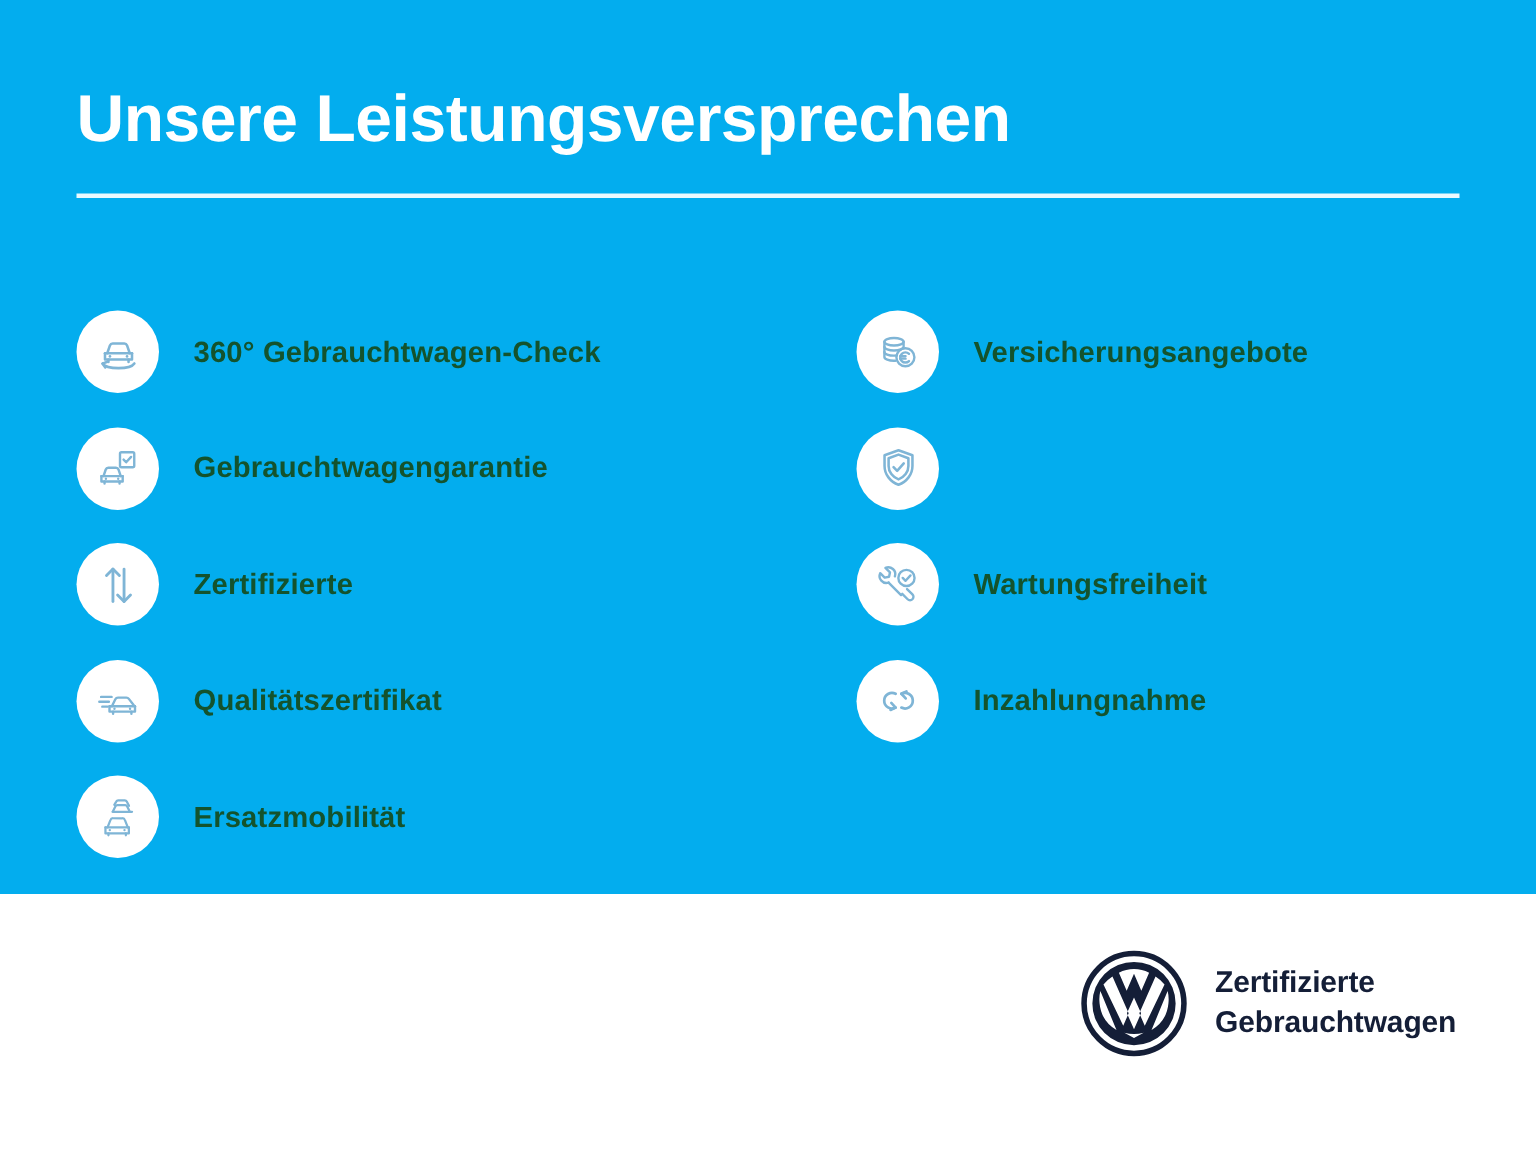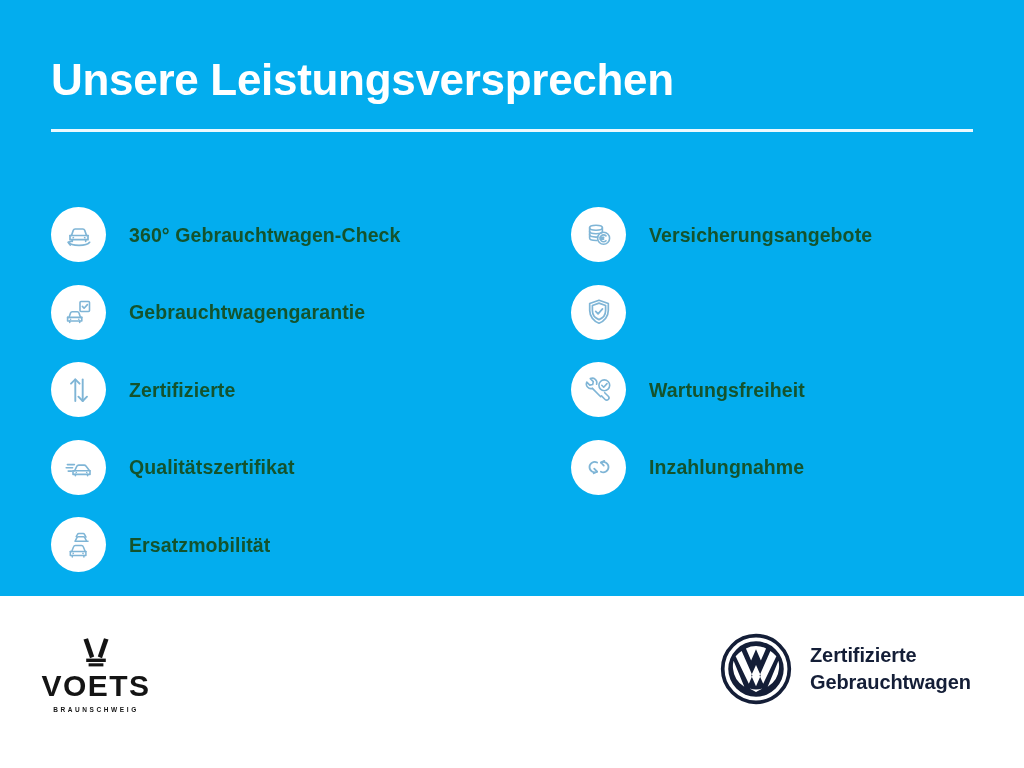--- a/index.html
+++ b/index.html
@@ -305,32 +305,20 @@
           </svg>
         </span>
         <span class="promise-label">Ersatzmobilität</span>
       </div>
 
     </div>
   </section>
 
   <footer class="footer">
 
-    <div class="brand-dealer">
-      <svg class="dealer-mark" viewBox="0 0 34 32">
-        <g fill="#141414">
-          <path d="M4.5 3.5 L9.0 2.2 L15.2 20.5 L11.0 22.2 Z"></path>
-          <path d="M29.5 3.5 L25.0 2.2 L18.8 20.5 L23.0 22.2 Z"></path>
-          <path d="M7.2 22.6 L26.8 22.6 L26.8 26.0 L7.2 26.0 Z"></path>
-          <path d="M9.6 27.3 L24.4 27.3 L24.4 30.4 L9.6 30.4 Z"></path>
-        </g>
-      </svg>
-      <div class="dealer-name">VOETS</div>
-      <div class="dealer-city">BRAUNSCHWEIG</div>
-    </div>
 
     <div class="brand-vw">
       <svg class="vw-logo" viewBox="0 0 100 100">
         <circle cx="50" cy="50" r="45" fill="none" stroke="#141E37" stroke-width="5"></circle>
         <path fill="#141E37" d="M50 12.5
                  a37.5 37.5 0 1 0 0 75
                  a37.5 37.5 0 1 0 0 -75 Z
                  M50 19
                  a31 31 0 0 1 13.6 3.2
                  L56.6 38.5

